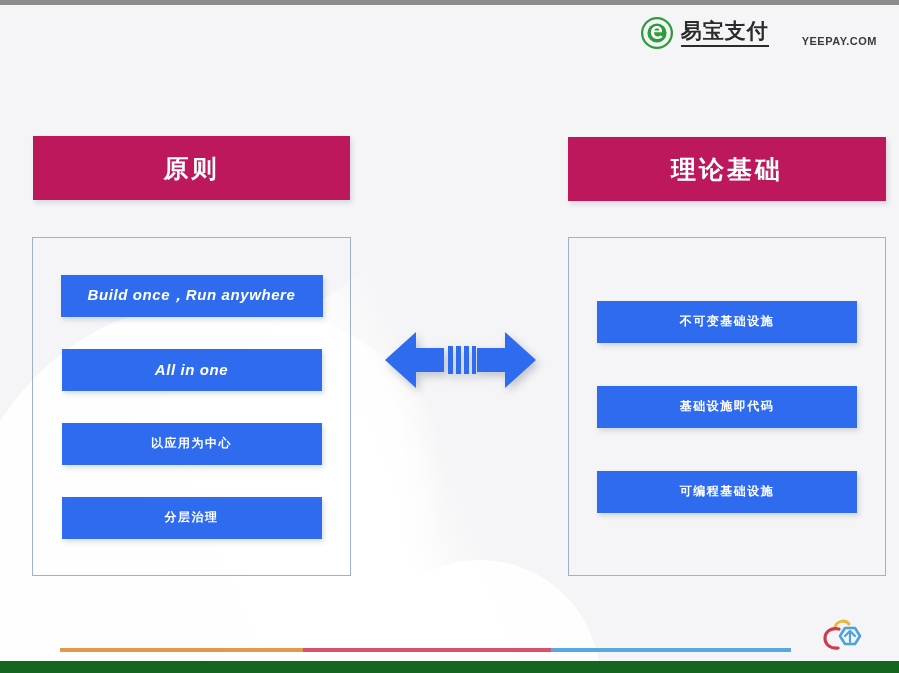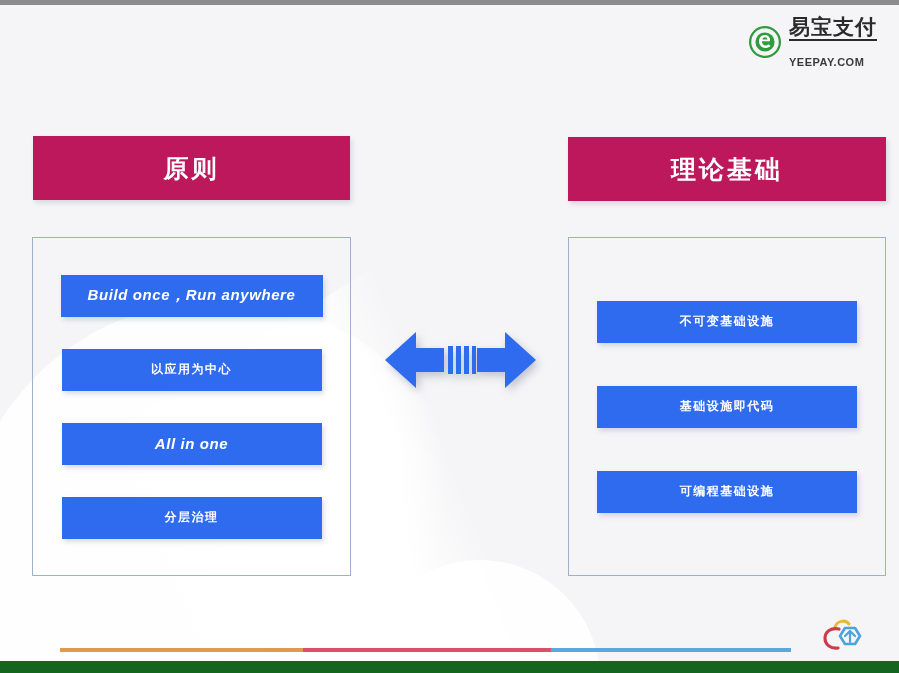--- a/index.html
+++ b/index.html
@@ -92,23 +92,24 @@
     align-items: center;
     gap: 7px;
   }
   .logo-mark {
     width: 34px;
     height: 34px;
     flex: 0 0 auto;
   }
   .logo-text {
     display: flex;
-    flex-direction: column;
+    flex-direction: row;
     align-items: stretch;
     line-height: 1;
+    gap: 33px;
   }
   .logo-cn {
     font-size: 21px;
     font-weight: bold;
     color: #2b2b2b;
     letter-spacing: 1px;
     padding-bottom: 2px;
     border-bottom: 2px solid #2b2b2b;
   }
   .logo-en {
@@ -232,22 +233,22 @@
       <div class="logo-en">YEEPAY.COM</div>
     </div>
   </div>
 
   <div class="col-header left">原则</div>
   <div class="col-header right">理论基础</div>
 
   <div class="panel left">
     <div class="panel-inner">
       <div class="chip en wide">Build once，Run anywhere</div>
+      <div class="chip en">All in one</div>
       <div class="chip">以应用为中心</div>
-      <div class="chip en">All in one</div>
       <div class="chip">分层治理</div>
     </div>
   </div>
 
   <div class="arrow-wrap">
     <svg viewBox="0 0 155 72" width="155" height="72">
       <path d="M2 36 L33 8 L33 24 L61 24 L61 48 L33 48 L33 64 Z" fill="#2f6bef"></path>
       <path d="M153 36 L122 8 L122 24 L94 24 L94 48 L122 48 L122 64 Z" fill="#2f6bef"></path>
       <rect x="65" y="22" width="5" height="28" fill="#2f6bef"></rect>
       <rect x="73" y="22" width="5" height="28" fill="#2f6bef"></rect>

